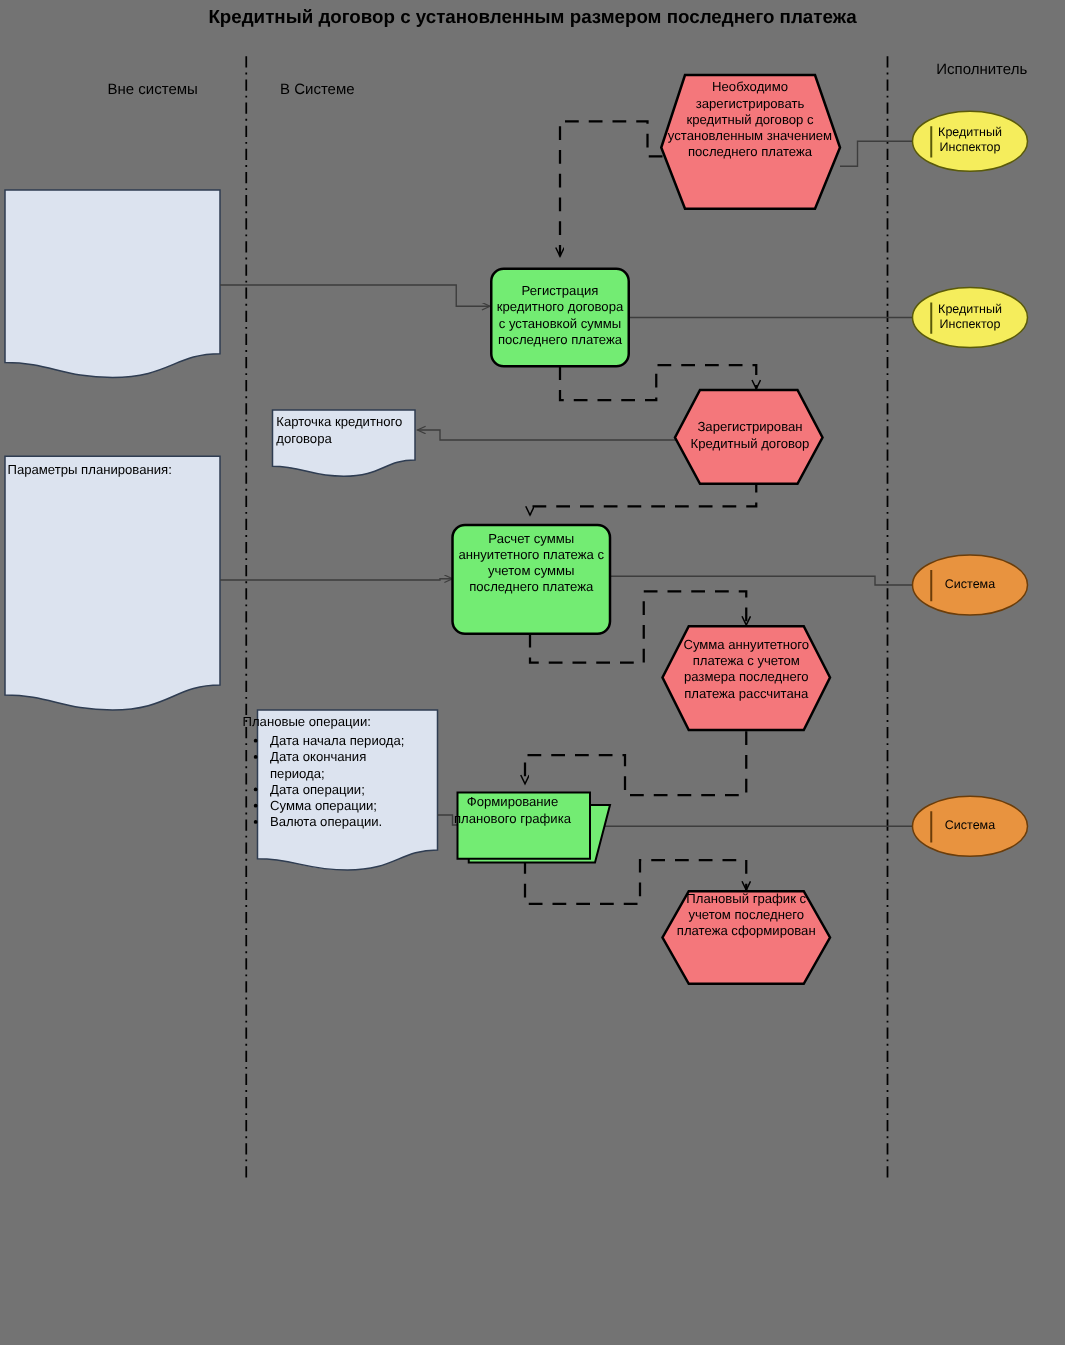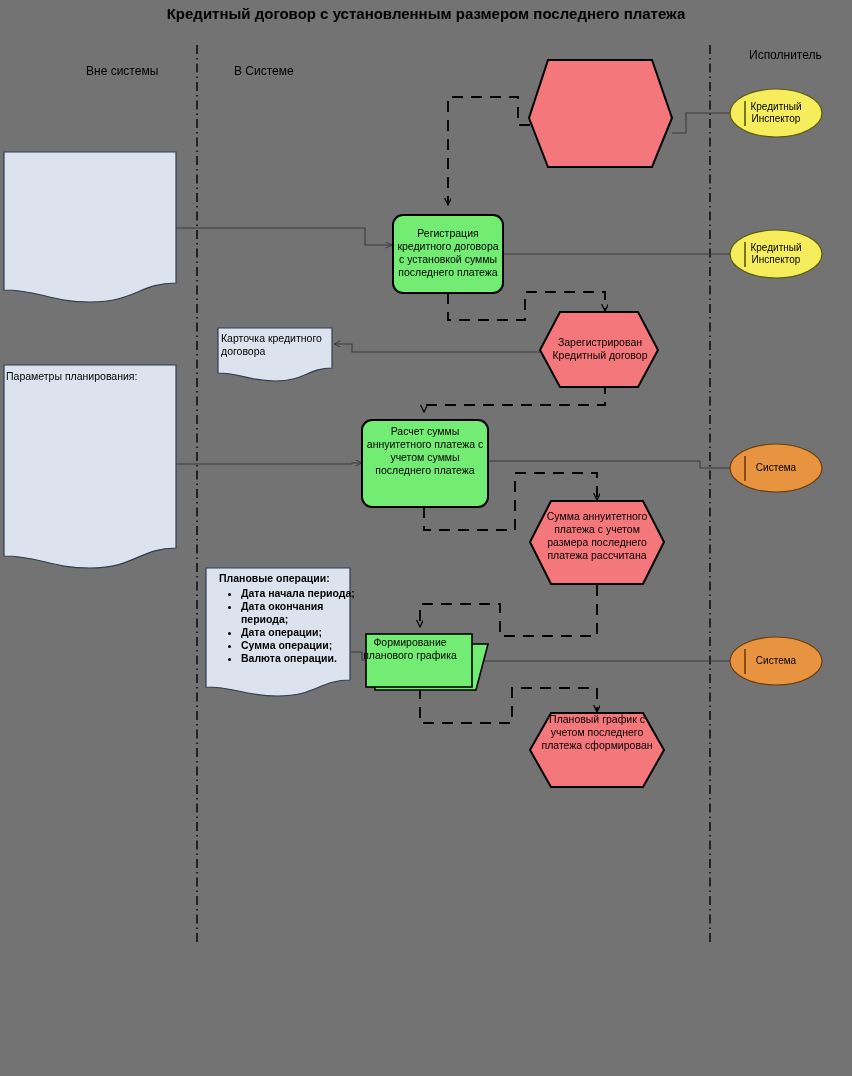--- a/index.html
+++ b/index.html
@@ -143,43 +143,44 @@
     <line x1="745" y1="101" x2="745" y2="126" stroke="#5a5a0a" stroke-width="1.6"></line>
     <ellipse cx="776" cy="254" rx="46" ry="24" fill="#f5ed5c" stroke="#5a5a0a" stroke-width="1.2"></ellipse>
     <line x1="745" y1="242" x2="745" y2="267" stroke="#5a5a0a" stroke-width="1.6"></line>
     <ellipse cx="776" cy="468" rx="46" ry="24" fill="#e8933f" stroke="#6b3d0a" stroke-width="1.2"></ellipse>
     <line x1="745" y1="456" x2="745" y2="481" stroke="#6b3d0a" stroke-width="1.6"></line>
     <ellipse cx="776" cy="661" rx="46" ry="24" fill="#e8933f" stroke="#6b3d0a" stroke-width="1.2"></ellipse>
     <line x1="745" y1="649" x2="745" y2="674" stroke="#6b3d0a" stroke-width="1.6"></line>
   </svg>
 
   <div class="lane-label" style="left:86px; top:64px;">Вне системы</div>
-  <div class="lane-label" style="left:234px; top:64px;">В Системе</div>
+  <div class="lane-label" style="left:224px; top:64px;">В Системе</div>
   <div class="lane-label" style="left:749px; top:48px;">Исполнитель</div>
 
 
   <div class="doc-text" style="left:6px; top:370px; width:180px;">
     <div>Параметры планирования:</div>
   </div>
 
   <div class="doc-text" style="left:221px; top:332px; width:110px;">
     <div>Карточка кредитного договора</div>
   </div>
 
-  <div class="doc-text" style="left:219px; top:572px; width:140px;font-weight:bold;">
+  <div class="doc-text" style="left:194px; top:572px; width:140px;">
     <div>Плановые операции:</div>
     <ul>
       <li>Дата начала периода;</li>
       <li>Дата окончания периода;</li>
       <li>Дата операции;</li>
       <li>Сумма операции;</li>
       <li>Валюта операции.</li>
     </ul>
   </div>
 
+  <div class="node-text" style="left:532px; top:64px; width:136px;">Необходимо зарегистрировать кредитный договор  с установленным значением последнего платежа</div>
   <div class="node-text" style="left:545px; top:336px; width:110px;">Зарегистрирован Кредитный договор</div>
   <div class="node-text" style="left:533px; top:510px; width:128px;">Сумма аннуитетного платежа с учетом размера последнего платежа рассчитана</div>
   <div class="node-text" style="left:535px; top:713px; width:124px;">Плановый график с учетом последнего платежа сформирован</div>
 
   <div class="node-text" style="left:396px; top:227px; width:104px;">Регистрация кредитного договора с установкой суммы последнего платежа</div>
   <div class="node-text" style="left:366px; top:425px; width:118px;">Расчет суммы аннуитетного платежа с учетом суммы последнего платежа</div>
   <div class="node-text" style="left:360px; top:636px; width:100px;">Формирование планового графика</div>
 
   <div class="ell-text" style="left:744px; top:101px; width:64px;">Кредитный Инспектор</div>
   <div class="ell-text" style="left:744px; top:242px; width:64px;">Кредитный Инспектор</div>

